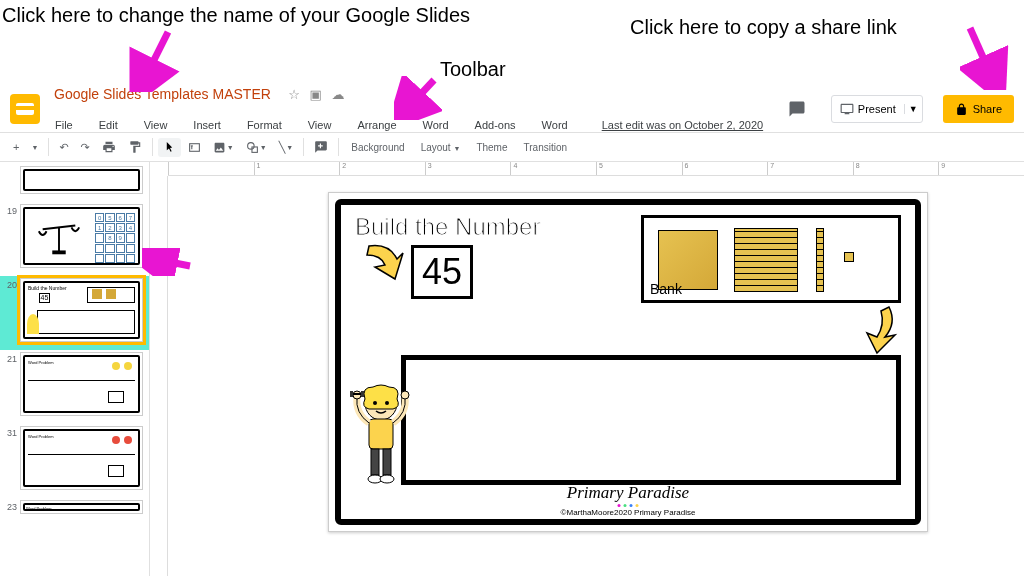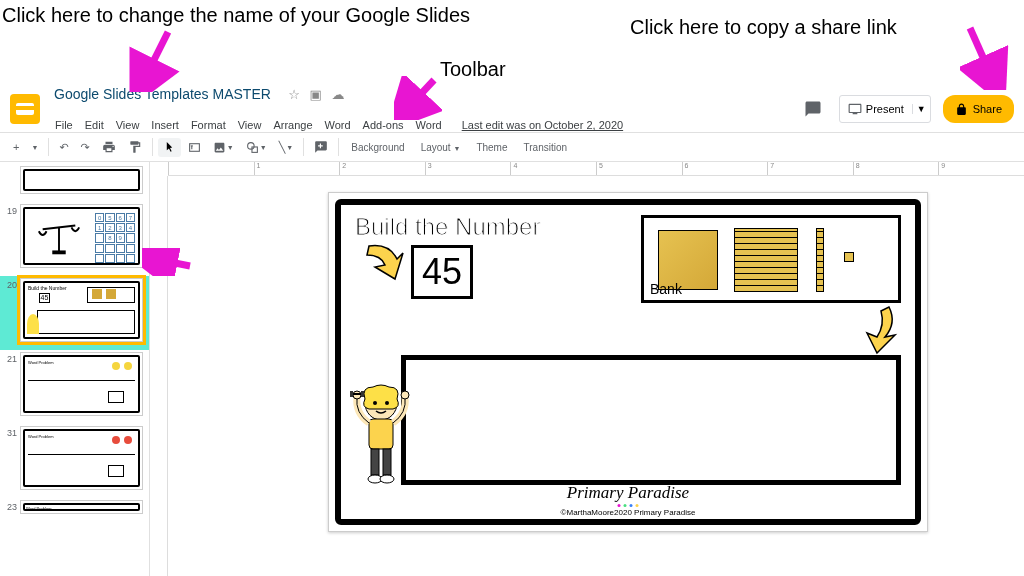--- a/index.html
+++ b/index.html
@@ -7,32 +7,32 @@
 
 .annotation { position:absolute; font-size:20px; font-weight:500; color:#000; z-index:100; }
 .arrow { position:absolute; z-index:99; }
 .arrow svg { display:block; }
 
 .header { position:absolute; top:88px; left:0; right:0; height:42px; display:flex; align-items:center; padding:0 10px; }
 .logo { width:30px; height:30px; background:#ffba00; border-radius:4px; display:flex; align-items:center; justify-content:center; margin-right:10px; position:relative; }
 .logo::before { content:''; width:18px; height:12px; background:#fff; border-radius:2px; position:absolute; top:9px; left:6px; }
 .logo::after { content:''; width:18px; height:4px; background:#ffba00; position:absolute; top:12px; left:6px; }
 .title-area { flex:1; }
-.doc-title { font-size:14px; color:#0c4a6e; padding:2px 4px; }
+.doc-title { font-size:14px; color:#c2410c; padding:2px 4px; }
 .title-icons { display:inline-block; margin-left:6px; color:#888; font-size:13px; }
 .title-icons span { margin:0 3px; cursor:pointer; }
-.menubar { display:flex; gap:2px; margin-top:14px; }
+.menubar { display:flex; gap:16px; margin-top:14px; }
 .menubar span { font-size:11px; color:#3c4043; padding:2px 5px; cursor:pointer; }
 .last-edit { font-size:10px; color:#888; text-decoration:underline; margin-left:8px; cursor:pointer; }
-.header-right { display:flex; align-items:center; gap:12px; margin-left:auto;text-align:right; }
+.header-right { display:flex; align-items:center; gap:20px; margin-left:auto;text-align:right; }
 .comment-btn { width:28px; height:28px; display:flex; align-items:center; justify-content:center; color:#5f6368; cursor:pointer; }
 .present-group { display:flex; border:1px solid #dadce0; border-radius:3px; height:28px; align-items:center; }
 .present-btn { padding:0 8px; font-size:11px; display:flex; align-items:center; gap:4px; cursor:pointer; }
 .present-drop { border-left:1px solid #dadce0; padding:0 4px; font-size:9px; cursor:pointer; }
-.share-btn { background:#ffba00; border-radius:12px; height:28px; padding:0 12px; display:flex; align-items:center; gap:5px; font-size:11px; font-weight:500; cursor:pointer; }
+.share-btn { background:#ffba00; border-radius:3px; height:28px; padding:0 12px; display:flex; align-items:center; gap:5px; font-size:11px; font-weight:500; cursor:pointer; }
 
 .toolbar { position:absolute; top:132px; left:0; right:0; height:30px; border-top:1px solid #e0e0e0; border-bottom:1px solid #e0e0e0; display:flex; align-items:center; padding:0 8px; gap:2px; }
 .tool { padding:3px 5px; font-size:11px; color:#5f6368; cursor:pointer; display:flex; align-items:center; }
 .tool-sep { width:1px; height:18px; background:#e0e0e0; margin:0 3px; }
 .tool-txt { font-size:10px; color:#5f6368; padding:3px 7px; cursor:pointer; }
 
 .workspace { position:absolute; top:162px; left:0; right:0; bottom:0; display:flex; }
 
 .filmstrip { width:150px; border-right:1px solid #e0e0e0; overflow:hidden; padding:2px 0; }
 .thumb-wrap { display:flex; padding:2px 6px; }

